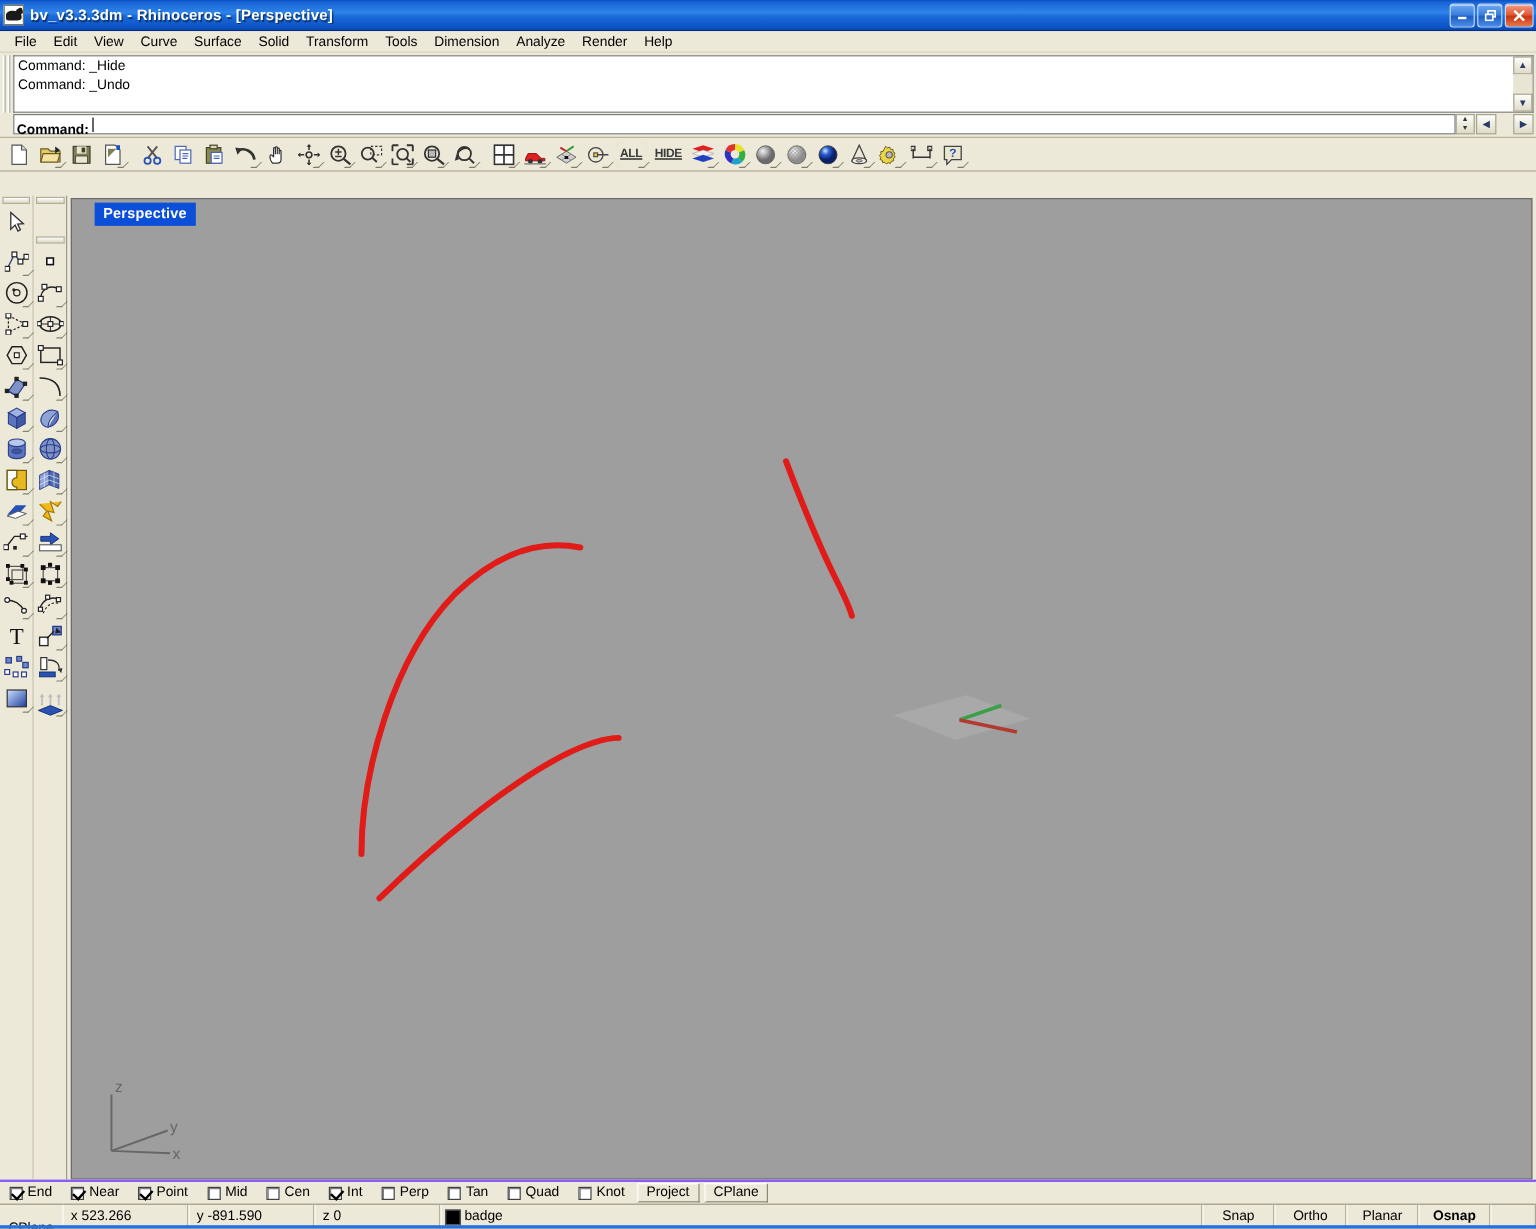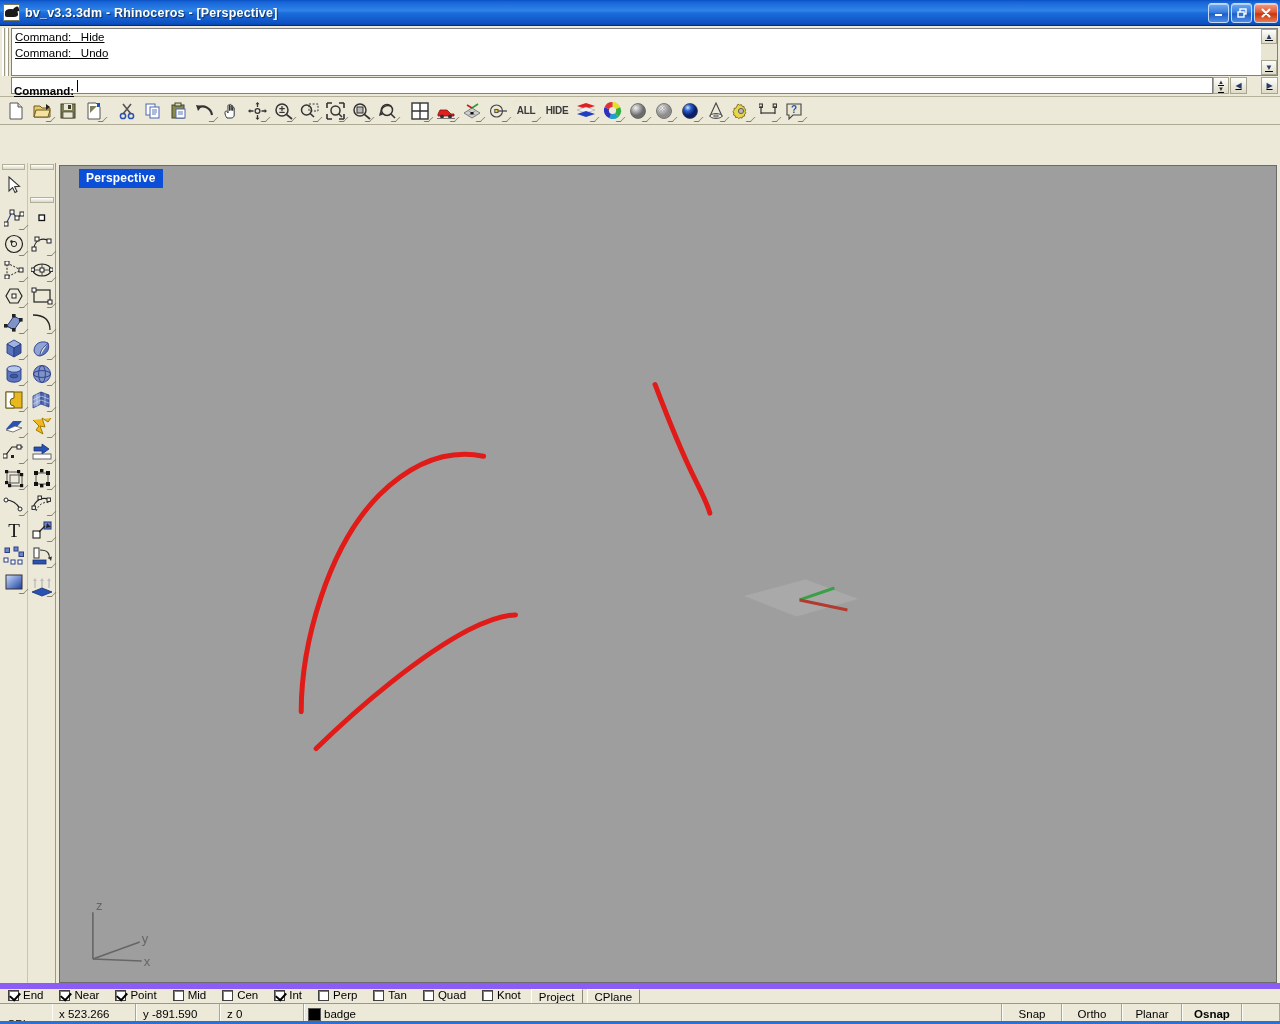--- a/index.html
+++ b/index.html
@@ -51,21 +51,21 @@
   .winbtn svg { display:block; }
 
   
   .menubar {
     height:18px; background:#ece9d8; display:flex; align-items:center;
     padding-left:5px; border-bottom:1px solid #d4d0b8;
   }
   .menuitem { padding:1px 7px; font-size:11.5px; color:#000; cursor:default; }
 
   
-  .cmdarea { background:#ece9d8; padding:2px 0 2px 0; border-bottom:1px solid #b6b29a;text-decoration:underline; }
+  .cmdarea { background:#ece9d8; padding:2px 0 2px 0; border-bottom:1px solid #b6b29a; }
   .cmdhist-row { display:flex; padding:0 2px; }
   .cmd-gripper {
     width:7px; margin-right:2px; flex:0 0 auto;
     background:repeating-linear-gradient(to right,#fff 0 1px,#9d9a84 1px 2px,transparent 2px 3px);
     background-position:1px 0; background-size:4px 100%; background-repeat:repeat-x;
     border:none;
   }
   .cmdhist {
     flex:1 1 auto; height:48px; background:#fff;
     border:1px solid #7f7f7f; border-right:none;
@@ -99,21 +99,21 @@
   .hspin div { flex:1; display:flex; align-items:center; justify-content:center; font-size:6px; color:#333; }
   .hbtn {
     width:17px; height:17px; flex:0 0 auto; margin-left:1px;
     background:linear-gradient(to bottom,#fdfdfb,#dedbc6); border:1px solid #a7a490;
     display:flex; align-items:center; justify-content:center; font-size:8px; color:#2b3a67;
   }
 
   
   .maintoolbar {
     height:28px; background:#ece9d8; display:flex; align-items:center;
-    padding-left:4px; border-bottom:1px solid #aeab95; gap:2px;
+    padding-left:4px; border-bottom:1px solid #aeab95; gap:2px;text-decoration:underline;
   }
   .tbtn {
     width:24px; height:24px; position:relative; display:flex;
     align-items:center; justify-content:center; cursor:default;
   }
   .tbtn .fl {
     position:absolute; right:1px; bottom:1px; width:5px; height:5px;
     border-bottom:1px solid #6d6a55; border-right:1px solid #6d6a55;
     transform:skewX(-45deg); opacity:.85;
   }
@@ -156,22 +156,22 @@
   .vp-label {
     position:absolute; left:19px; top:3px; background:#0b4ed8; color:#fff;
     font-weight:bold; font-size:12px; padding:1px 6px 2px 6px; letter-spacing:.2px;
     border:1px solid #0b4ed8;
   }
   .vp-svg { position:absolute; inset:0; width:100%; height:100%; }
 
   
   .osnapbar {
     position:absolute; left:0; bottom:21px; width:1280px; height:20px;
-    background:#ece9d8; border-top:6px solid #8b5cf6;
-    display:flex; align-items:flex-start; padding-left:8px; gap:0;
+    background:#ece9d8; border-top:2px solid #8b5cf6;
+    display:flex; align-items:center; padding-left:8px; gap:0;
   }
   .osnap-item {
     display:flex; align-items:center; gap:4px; margin-right:16px;
     font-size:11.5px; color:#000; cursor:default;
   }
   .cbx {
     width:11px; height:11px; background:#fff; border:1px solid #404040;
     box-shadow:inset 1px 1px 0 #808080; position:relative;
   }
   .cbx.on:after {
@@ -188,21 +188,21 @@
 
   .statusbar {
     position:absolute; left:0; bottom:0; width:1280px; height:21px;
     background:#ece9d8; display:flex; align-items:stretch;
     border-top:1px solid #9d9a84;
   }
   .stcell {
     display:flex; align-items:center; padding:0 6px; font-size:11.5px;
     border-right:1px solid #a9a691; border-left:1px solid #fdfdf8; color:#000;
   }
-  .stcell.coord { width:84px; }
+  .stcell.coord { width:105px; }
   .stcell.cplane { width:52px;margin-top:20px; }
   .stcell.layer { flex:1 1 auto; gap:3px; padding-left:3px; }
   .layer-swatch { width:13px; height:13px; background:#000; border:1px solid #555; flex:0 0 auto; }
   .stcell.toggle { width:60px; justify-content:center; }
   .stcell.toggle.active { font-weight:bold; }
   .stcell.tail { width:38px; }
   .status-underline {
     position:absolute; left:0; bottom:0; width:1280px; height:3px; background:#2b6fd8;
   }
 </style>
@@ -230,20 +230,34 @@
         </svg>
       </div>
       <div class="winbtn close">
         <svg width="10" height="10" viewBox="0 0 10 10">
           <path d="M1.5 1.5 L8.5 8.5 M8.5 1.5 L1.5 8.5" stroke="#fff" stroke-width="2" stroke-linecap="round"></path>
         </svg>
       </div>
     </div>
   </div>
 
+  <div class="menubar">
+    <div class="menuitem">File</div>
+    <div class="menuitem">Edit</div>
+    <div class="menuitem">View</div>
+    <div class="menuitem">Curve</div>
+    <div class="menuitem">Surface</div>
+    <div class="menuitem">Solid</div>
+    <div class="menuitem">Transform</div>
+    <div class="menuitem">Tools</div>
+    <div class="menuitem">Dimension</div>
+    <div class="menuitem">Analyze</div>
+    <div class="menuitem">Render</div>
+    <div class="menuitem">Help</div>
+  </div>
 
   <div class="cmdarea">
     <div class="cmdhist-row">
       <div class="cmd-gripper"></div>
       <div class="cmdhist">
         <div>Command: _Hide</div>
         <div>Command: _Undo</div>
       </div>
       <div class="vscroll">
         <div class="sc-btn">▲</div>

